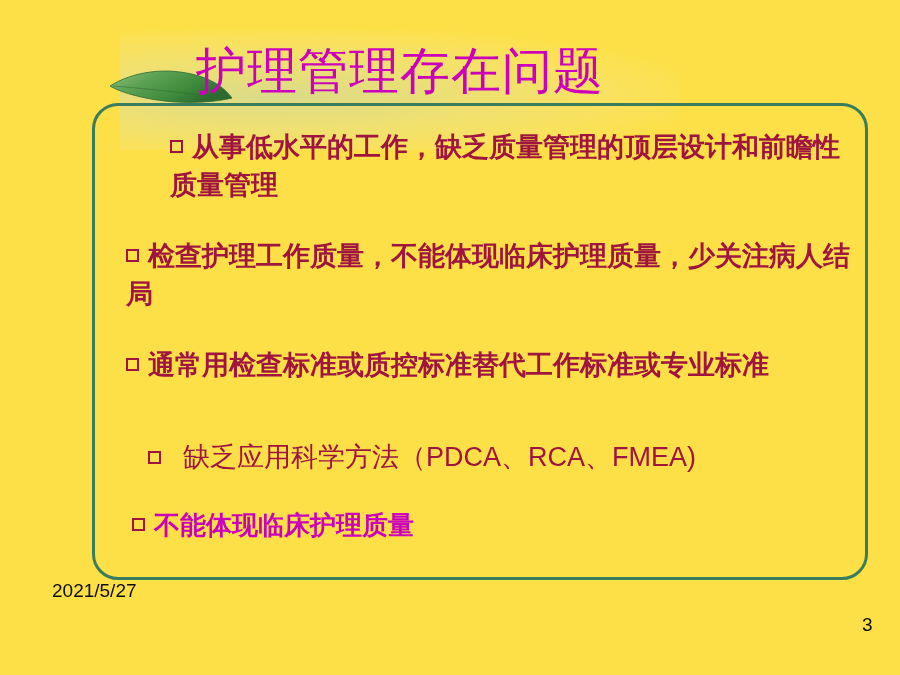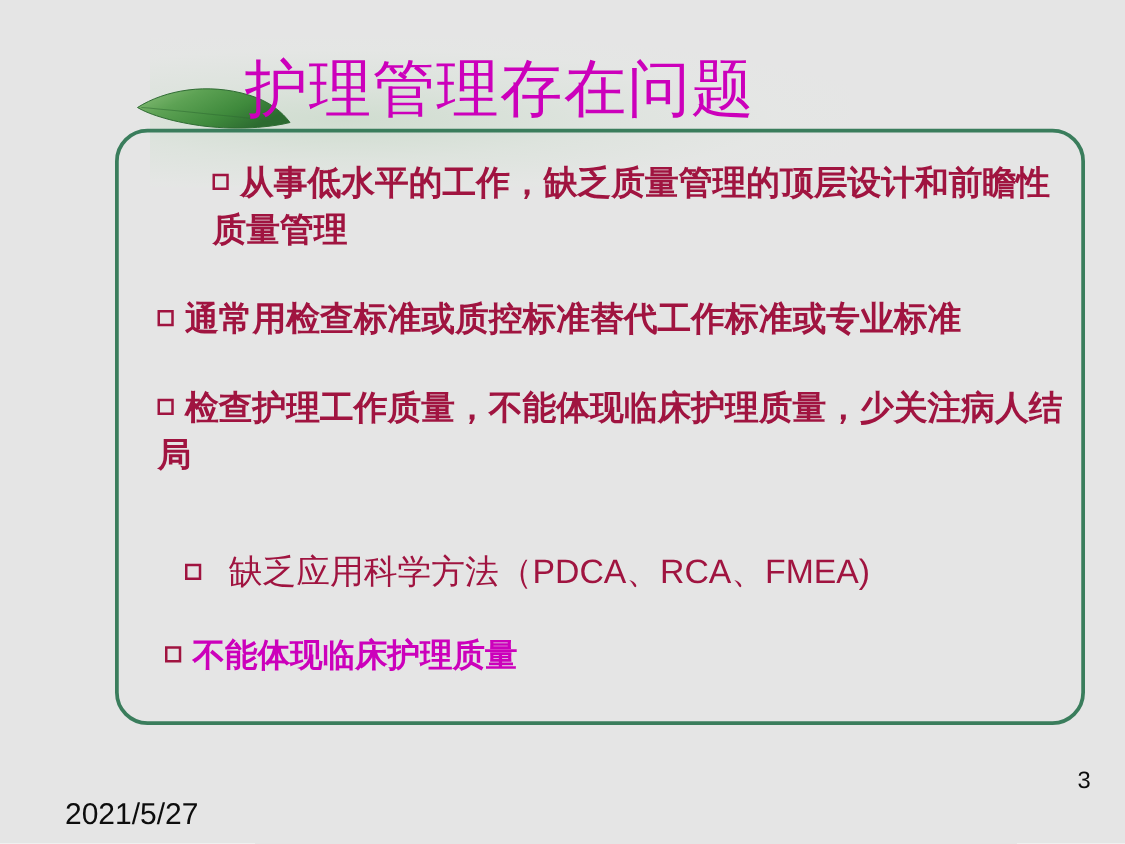--- a/index.html
+++ b/index.html
@@ -11,21 +11,21 @@
     width: 900px;
     height: 675px;
     position: relative;
     overflow: hidden;
     font-family: "Liberation Serif", serif;
   }
 
   #slide {
     position: absolute;
     inset: 0;
-    background: #e5e5e5;
+    background: #fde047;
   }
 
   
   .title-halo {
     position: absolute;
     left: 120px;
     top: 30px;
     width: 560px;
     height: 120px;
     background: radial-gradient(ellipse at 28% 55%,
@@ -123,23 +123,23 @@
     margin-left: 6px;
     color: #cc00bb;
     font-size: 26px;
   }
   .b5 .marker { border-color: #a01440; }
 
   
   .footer-date {
     position: absolute;
     left: 52px;
-    top: 638px;
+    top: 580px;
     font-family: "Liberation Sans", sans-serif;
-    font-size: 24px;
+    font-size: 19px;
     color: #0d0d0d;
   }
   .footer-page {
     position: absolute;
     left: 862px;
     top: 614px;
     font-family: "Liberation Sans", sans-serif;
     font-size: 19px;
     color: #0d0d0d;
   }
@@ -172,28 +172,28 @@
   <div class="slide-title">
     <span>护理管理存在问题</span>
   </div>
 
   <div class="body-list">
 
     <div class="bullet-row b1">
       <span class="marker"></span><span>从事低水平的工作，缺乏质量管理的顶层设计和前瞻性质量管理</span>
     </div>
 
+    <div class="bullet-row b3">
+      <span class="marker"></span><span>检查护理工作质量，不能体现临床护理质量，少关注病人结局</span>
+    </div>
+
     <div class="bullet-row b2">
       <span class="marker"></span><span>通常用检查标准或质控标准替代工作标准或专业标准</span>
     </div>
 
-    <div class="bullet-row b3">
-      <span class="marker"></span><span>检查护理工作质量，不能体现临床护理质量，少关注病人结局</span>
-    </div>
-
     <div class="bullet-row b4">
       <span class="marker"></span><span>缺乏应用科学方法（PDCA、RCA、FMEA)</span>
     </div>
 
     <div class="bullet-row b5">
       <span class="marker"></span><span>不能体现临床护理质量</span>
     </div>
 
   </div>
 

